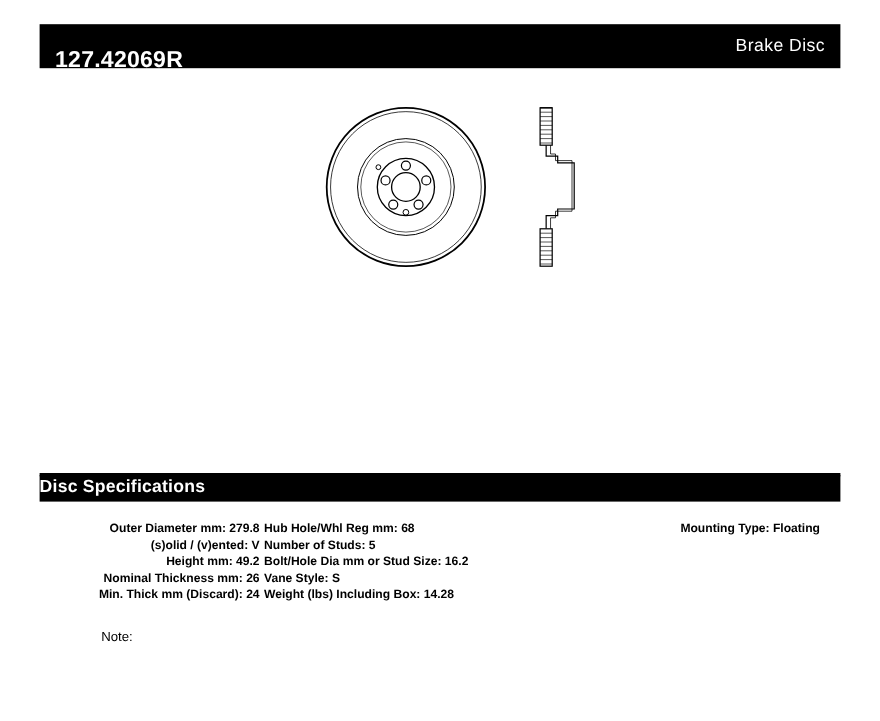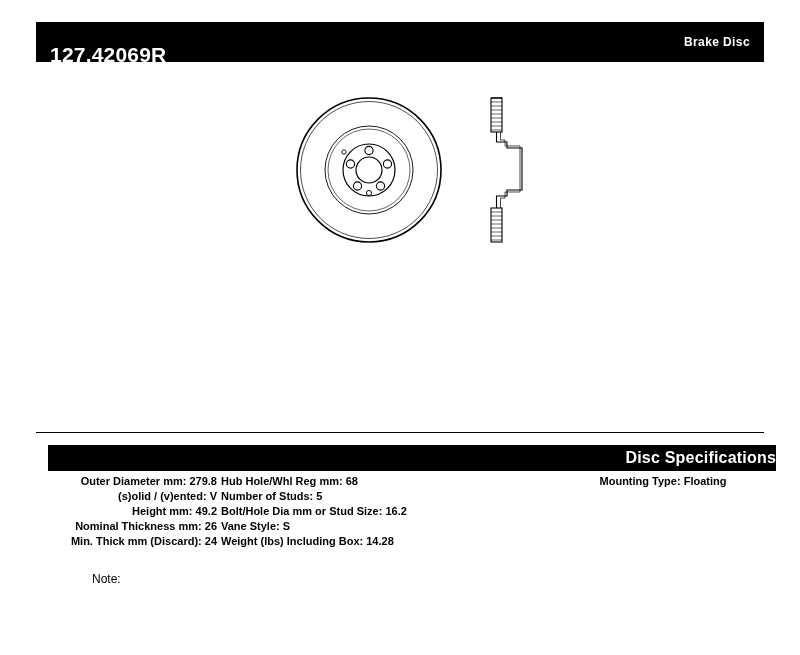--- a/index.html
+++ b/index.html
@@ -35,22 +35,22 @@
     padding: 0 14px;
   }
   .header-part {
     font-size: 21px;
     font-weight: bold;
     letter-spacing: 0.2px;
     line-height: 1;
     margin-top: 24px;
   }
   .header-title {
-    font-size: 12px;
-    font-weight: bold;
+    font-size: 16px;
+    font-weight: normal;
     letter-spacing: 0.4px;
     line-height: 1;
   }
 
   
   .drawing {
     position: absolute;
     left: 36px;
     top: 70px;
     width: 728px;
@@ -69,37 +69,36 @@
     top: 432px;
     width: 728px;
     height: 1px;
     background: #000000;
   }
 
   
   .spec-header {
     position: absolute;
     left: 36px;
-    top: 445px;
+    top: 430px;
     width: 728px;
     height: 26px;
     background: #000000;
     color: #ffffff;
-    text-align: right;
+    text-align: left;
     font-size: 16px;
     font-weight: bold;
     line-height: 26px;
     letter-spacing: 0.2px;
-    margin-left: 12px;
   }
 
   
   .specs {
     position: absolute;
-    left: 29px;
+    left: 48px;
     top: 474px;
     width: 728px;
     display: flex;
     align-items: flex-start;
   }
   .spec-col {
     font-size: 11px;
     font-weight: bold;
     line-height: 15px;
   }

